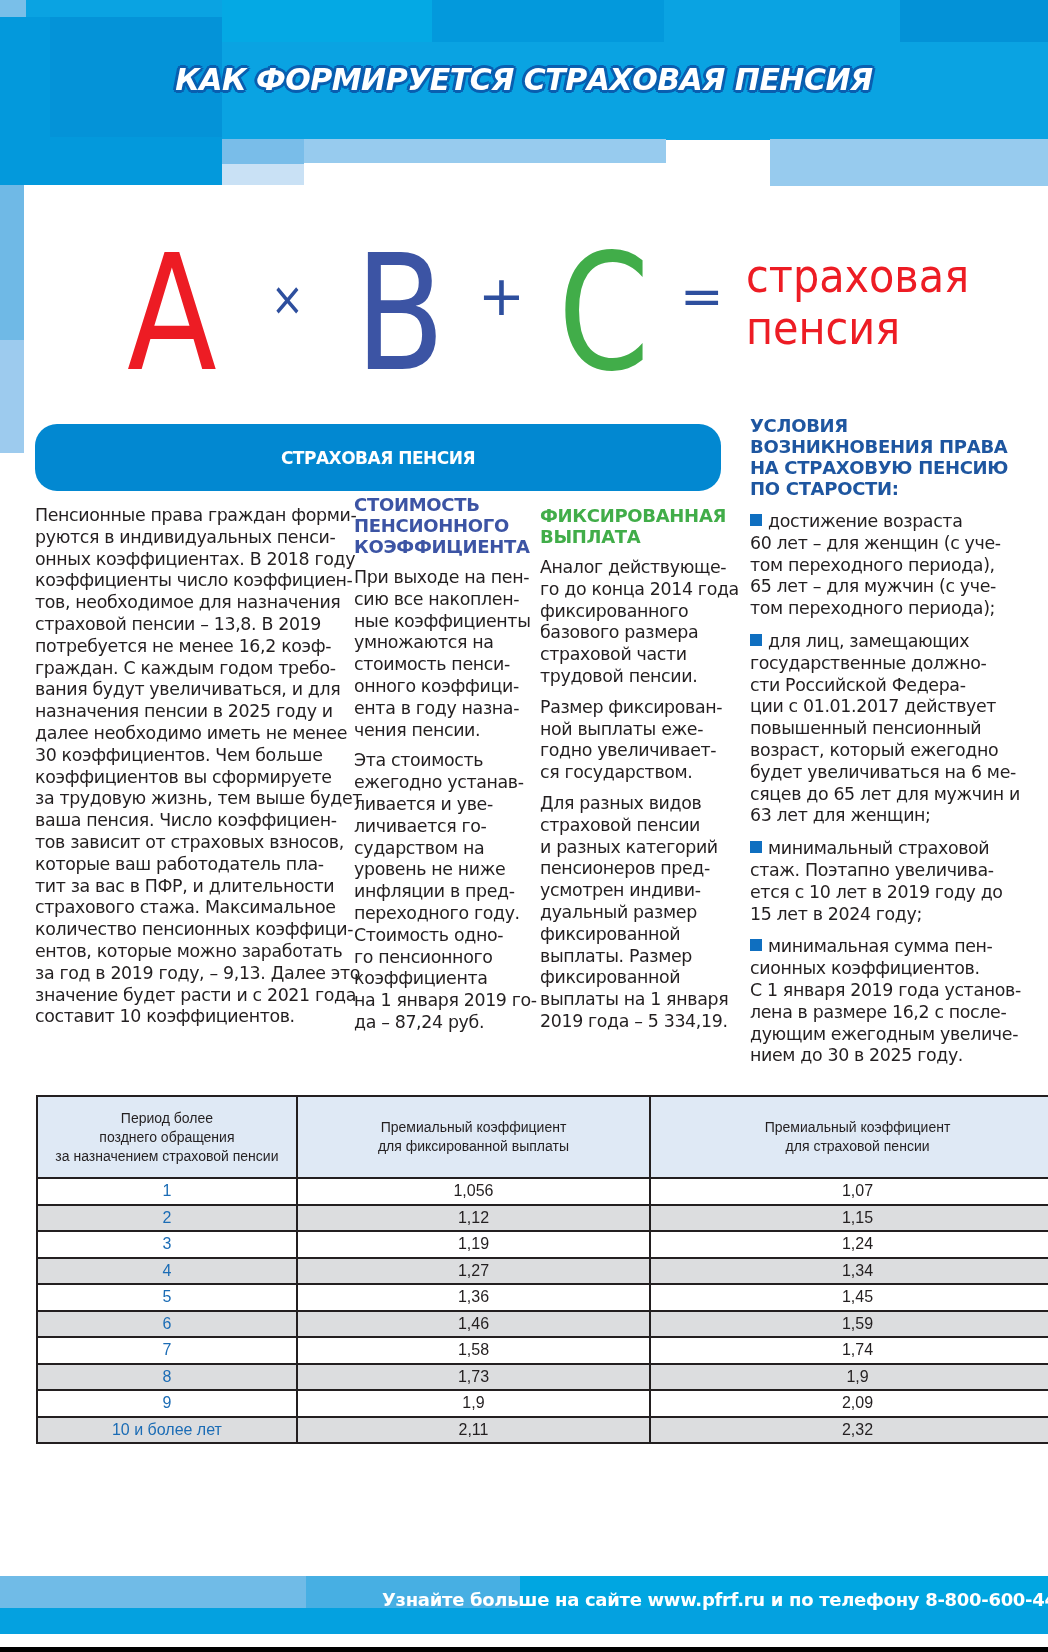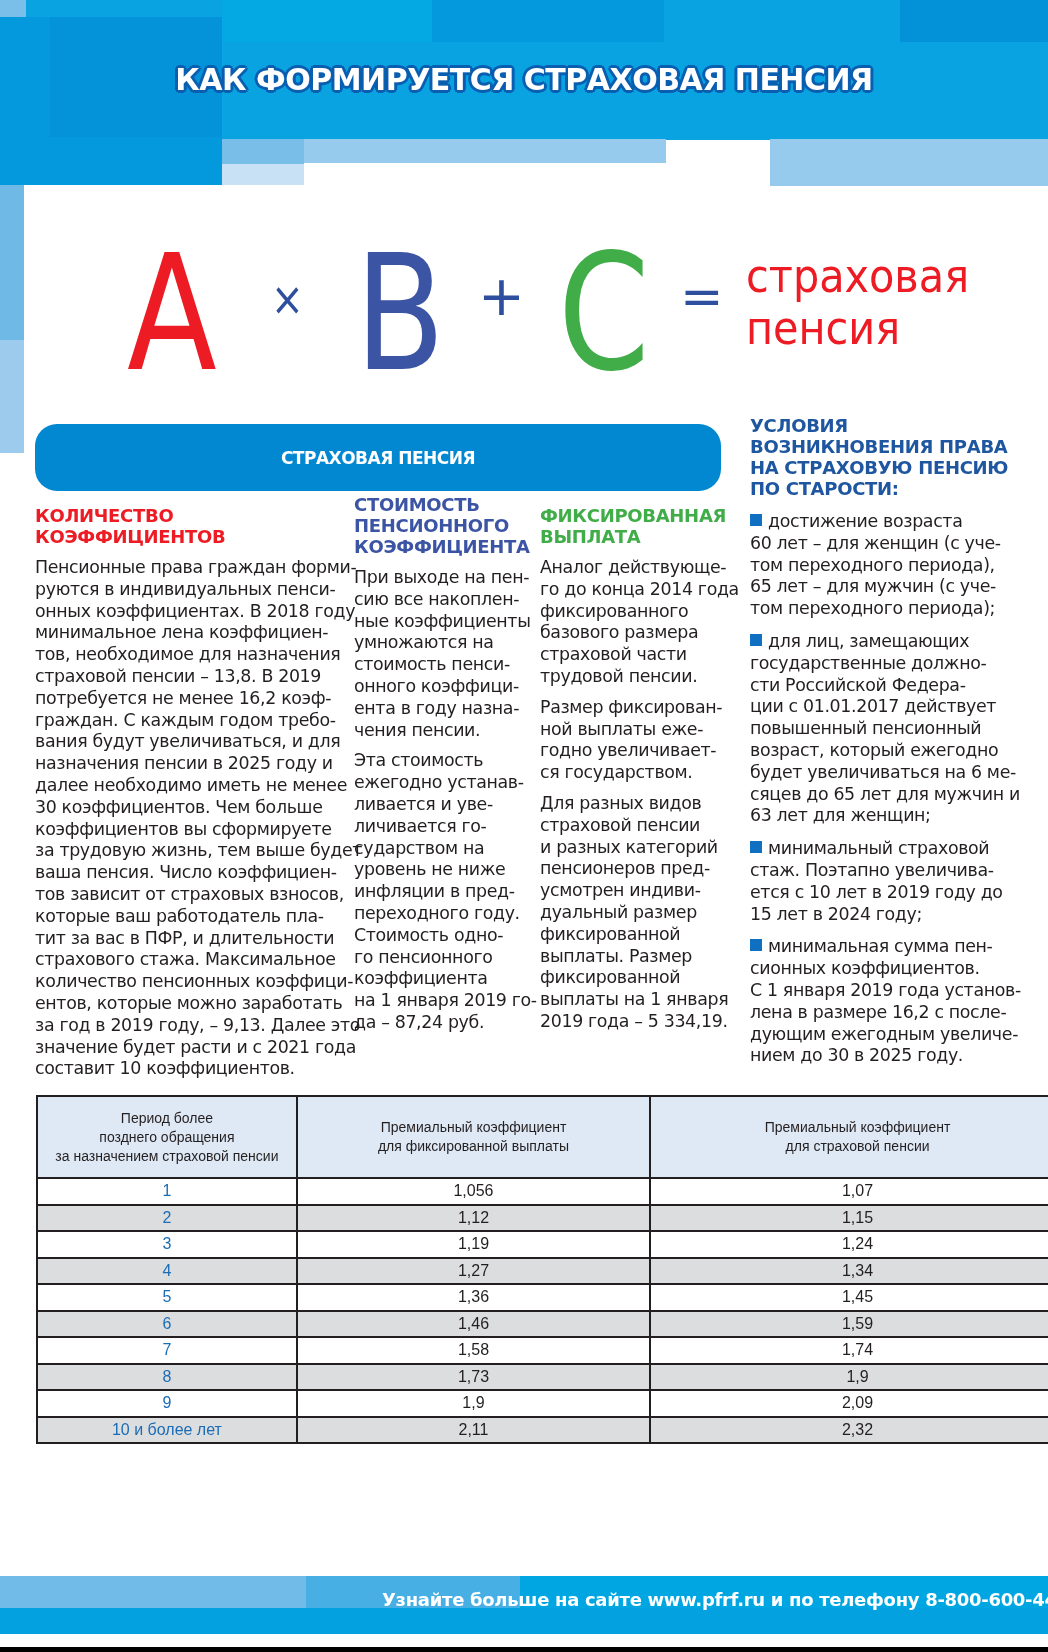--- a/index.html
+++ b/index.html
@@ -1,20 +1,20 @@
 <!DOCTYPE html>
 <html><head>
 <meta charset="utf-8">
 <style>
   * { margin: 0; padding: 0; box-sizing: border-box; }
   html, body { width: 1048px; height: 1652px; background: #ffffff; overflow: hidden; }
   body { position: relative; font-family: "DejaVu Sans", "Liberation Sans", sans-serif; color: #231f20; }
 
   
-  .banner { position: absolute; left: 0; top: 0; width: 959px; height: 190px; }
+  .banner { position: absolute; left: 0; top: 0; width: 959px; height: 190px; font-style: italic; }
   .blk { position: absolute; }
   .b-title {
     position: absolute; left: 0; width: 1048px; top: 62px; text-align: center;
     font-family: "DejaVu Sans", sans-serif; font-weight: bold; font-size: 30px; letter-spacing: -0.5px;
     color: #ffffff;
     text-shadow: 0 0 3px #0a5fb0, 2px 2px 0 #0a5fb0, -2px -2px 0 #0a5fb0, 2px -2px 0 #0a5fb0, -2px 2px 0 #0a5fb0,
                  0 3px 0 #0a5fb0, 0 -3px 0 #0a5fb0, 3px 0 0 #0a5fb0, -3px 0 0 #0a5fb0;
   }
   .leftstrip1 { position: absolute; left: 0; top: 185px; width: 24px; height: 155px; background: #6fb9e6; }
   .leftstrip2 { position: absolute; left: 0; top: 340px; width: 24px; height: 113px; background: #9dcbee; }
@@ -102,26 +102,25 @@
     <div>страховая</div>
     <div>пенсия</div>
   </div>
 </div>
 
 <div class="pill">
   <span>СТРАХОВАЯ ПЕНСИЯ</span>
 </div>
 
 <div class="col col1">
-  <h3>КОЛИЧЕСТВО КОЭФФИЦИЕНТОВ</h3>
   <p>
       <span class="ln">Пенсионные права граждан форми-</span>
       <span class="ln">руются в индивидуальных пенси-</span>
       <span class="ln">онных коэффициентах. В 2018 году</span>
-      <span class="ln">минимальное лена коэффициен-</span>
+      <span class="ln">коэффициенты число коэффициен-</span>
       <span class="ln">тов, необходимое для назначения</span>
       <span class="ln">страховой пенсии – 13,8. В 2019</span>
       <span class="ln">потребуется не менее 16,2 коэф-</span>
       <span class="ln">граждан. С каждым годом требо-</span>
       <span class="ln">вания будут увеличиваться, и для</span>
       <span class="ln">назначения пенсии в 2025 году и</span>
       <span class="ln">далее необходимо иметь не менее</span>
       <span class="ln">30 коэффициентов. Чем больше</span>
       <span class="ln">коэффициентов вы сформируете</span>
       <span class="ln">за трудовую жизнь, тем выше будет</span>

